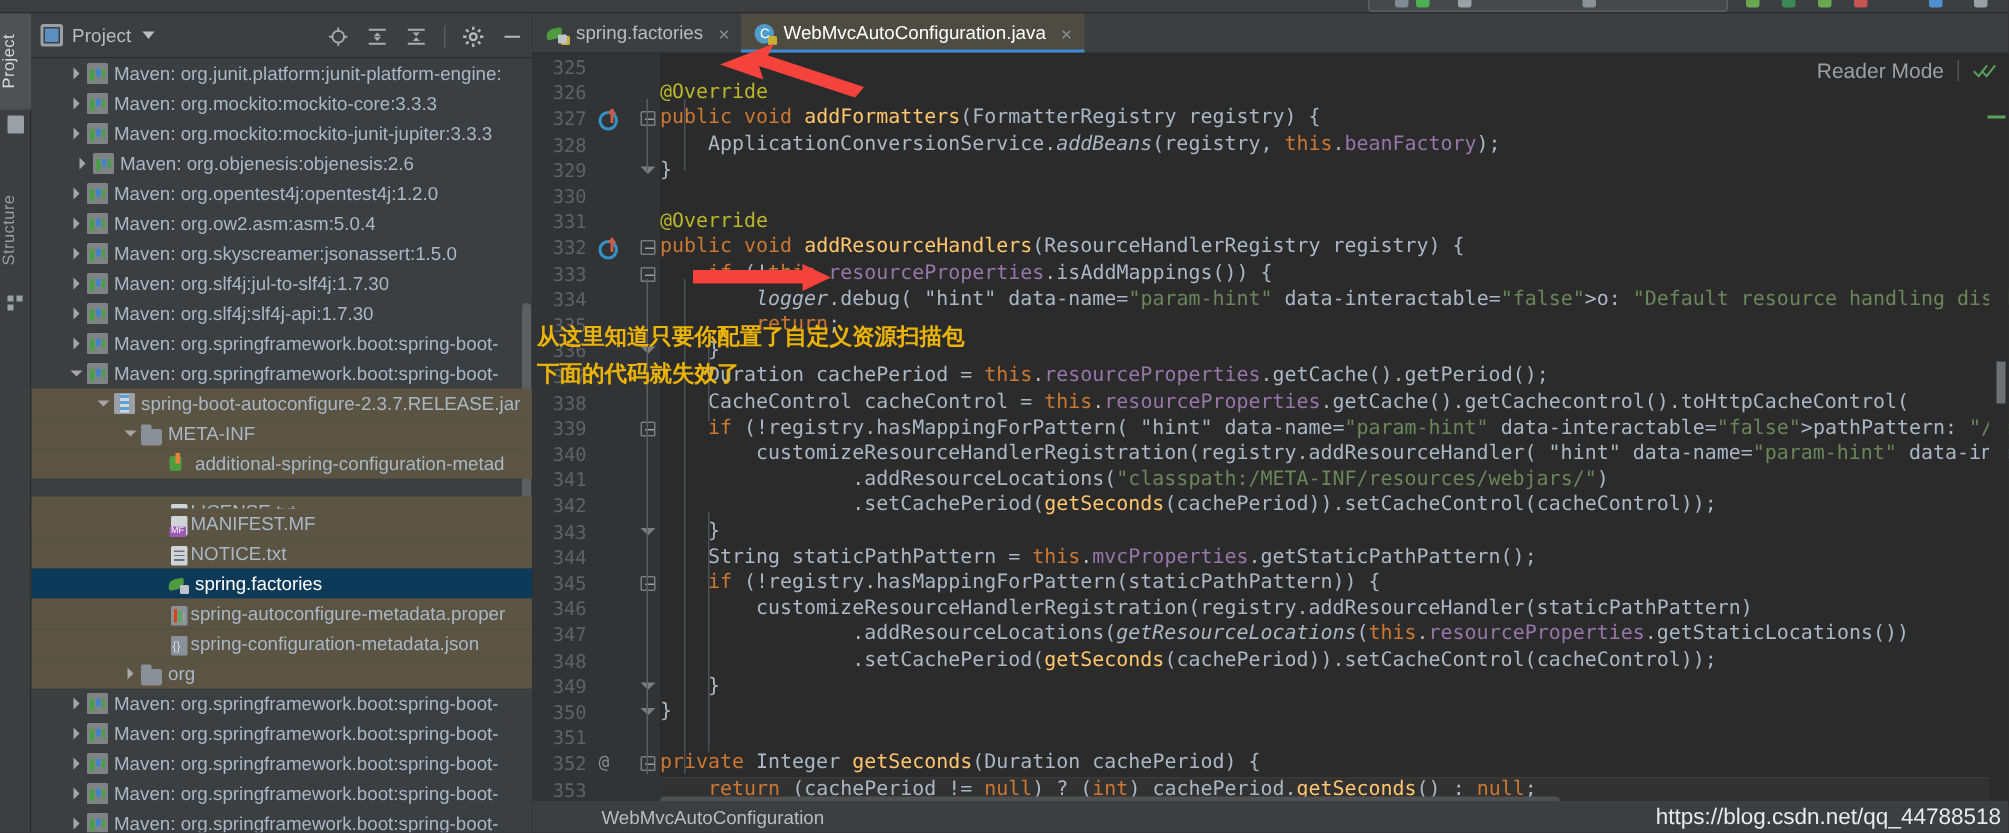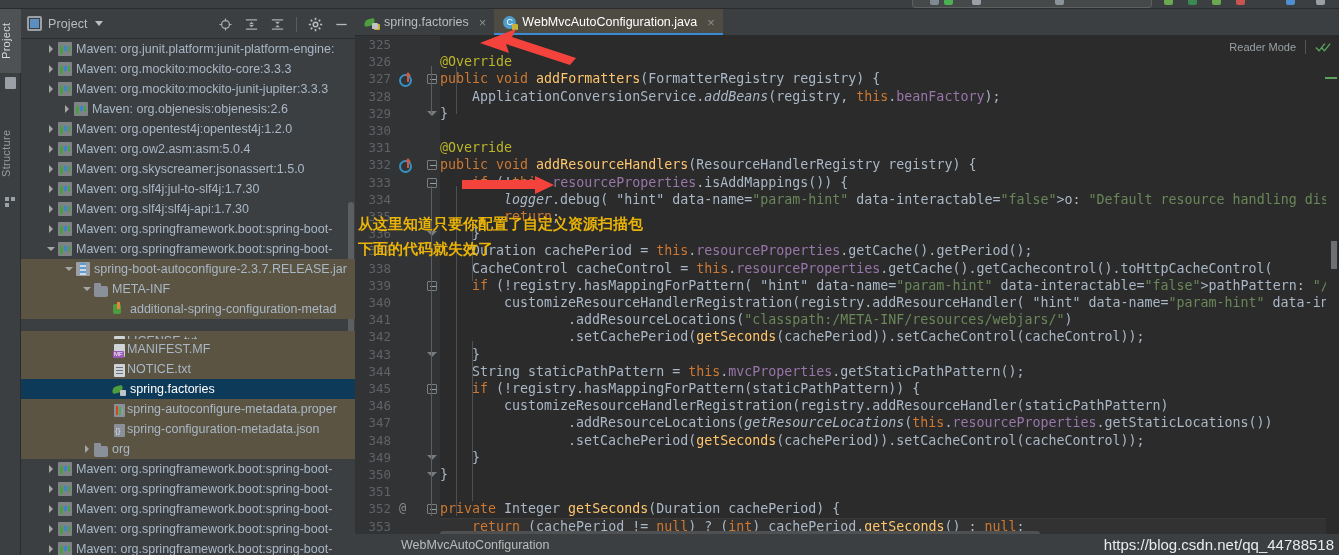--- a/index.html
+++ b/index.html
@@ -199,21 +199,21 @@
   .ic-lock {
     position: absolute; right: -2px; bottom: -1px; width: 6px; height: 6px;
     background: #c9b037; border-radius: 1px;
   }
 
   .reader-bar {
     position: absolute; right: 0; top: 27px; height: 22px; width: 330px;
     display: flex; align-items: center; justify-content: flex-end;
     gap: 9px; padding-right: 8px; background: #2b2b2b; z-index: 6;
   }
-  .reader-label { color: #9aa0a4; font-size: 11px; }
+  .reader-label { color: #9aa0a4; font-size: 14px; }
   .reader-sep { width: 1px; height: 14px; background: #555; }
 
   .code-area {
     position: absolute; left: 0; top: 27px; width: 984px; height: 501px;
     background: #2b2b2b; overflow: hidden;
   }
   .gutter {
     position: absolute; left: 0; top: 0; width: 85px; height: 501px;
     background: #313335;
   }
@@ -405,21 +405,21 @@
           <div class="arrow r"></div>
           <div class="tico ic-maven"></div>
           <span class="tlabel">Maven: org.mockito:mockito-core:3.3.3</span>
         </div>
         <div class="trow" style="position: absolute; top: 40px; left: 0px; right: 0px;">
           <div style="width: 27px; flex: 0 0 auto;"></div>
           <div class="arrow r"></div>
           <div class="tico ic-maven"></div>
           <span class="tlabel">Maven: org.mockito:mockito-junit-jupiter:3.3.3</span>
         </div>
-        <div class="trow" style="position: absolute; top: 60px; left: 16px; right: 0px;">
+        <div class="trow" style="position: absolute; top: 60px; left: 4px; right: 0px;">
           <div style="width: 27px; flex: 0 0 auto;"></div>
           <div class="arrow r"></div>
           <div class="tico ic-maven"></div>
           <span class="tlabel">Maven: org.objenesis:objenesis:2.6</span>
         </div>
         <div class="trow" style="position: absolute; top: 80px; left: 0px; right: 0px;">
           <div style="width: 27px; flex: 0 0 auto;"></div>
           <div class="arrow r"></div>
           <div class="tico ic-maven"></div>
           <span class="tlabel">Maven: org.opentest4j:opentest4j:1.2.0</span>

